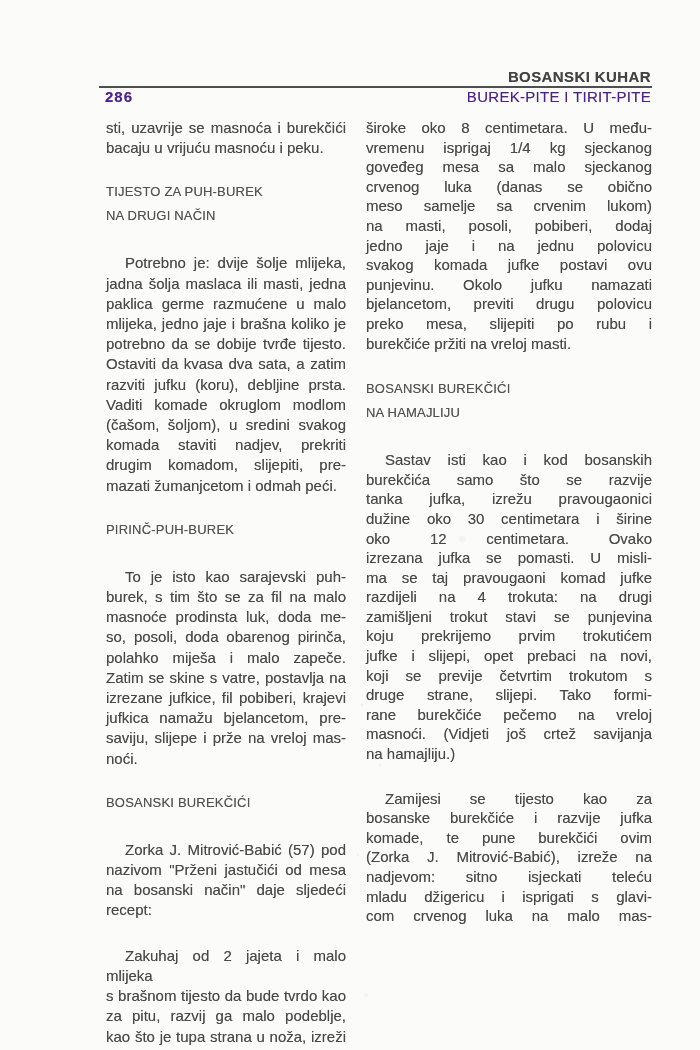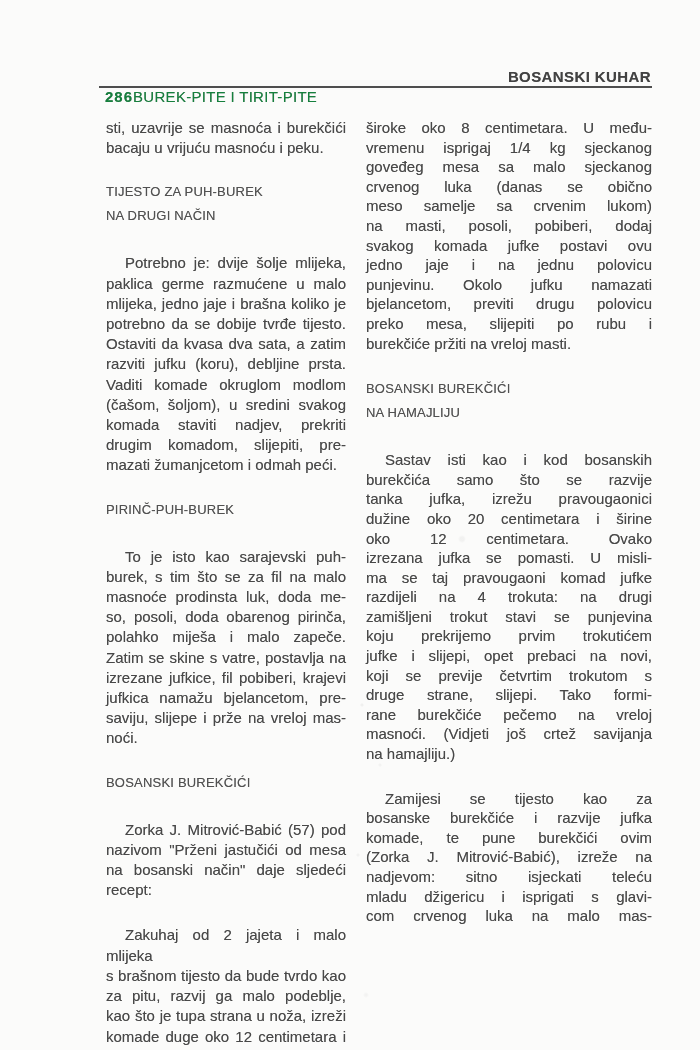--- a/index.html
+++ b/index.html
@@ -33,22 +33,22 @@
   .scan-text{ text-shadow:0 0 .4px rgba(72,72,72,.55); }
 
   
   .header{position:absolute;left:99px;top:69px;width:553px;}
   .book-title{
     text-align:right;font-weight:bold;font-size:15px;line-height:16px;
     letter-spacing:.4px;color:#424242;padding-right:1px;
   }
   .header-rule{border:0;border-top:2px solid #4e4e4e;margin:1px 0 0 0;}
   .header-row{
-    display:flex;justify-content:flex-start;align-items:baseline;
-    font-size:15px;line-height:16px;color:#15803d;margin-top:1px;
+    display:flex;justify-content:space-between;align-items:baseline;
+    font-size:15px;line-height:16px;color:#4c1d95;margin-top:1px;
   }
   .page-number{padding-left:6px;letter-spacing:1px;font-weight:600;}
   .chapter-title{letter-spacing:.3px;padding-right:1px;}
 
   
   .columns{position:absolute;left:106px;top:112px;width:546px;display:flex;}
   .col{display:block;}
   .col-left{width:240px;margin-right:20px;font-size:15px;line-height:20.2px;}
   .col-right{width:286px;font-size:15px;line-height:19.6px;}
 
@@ -85,20 +85,21 @@
         <div class="block para">
           <div class="line">sti, uzavrije se masnoća i burekčići</div>
           <div class="line ragged">bacaju u vrijuću masnoću i peku.</div>
         </div>
         <div class="block heading">
           <div class="hline">TIJESTO ZA PUH-BUREK</div>
           <div class="hline">NA DRUGI NAČIN</div>
         </div>
         <div class="block para">
           <div class="line first">Potrebno je: dvije šolje mlijeka,</div>
+          <div class="line">jadna šolja maslaca ili masti, jedna</div>
           <div class="line">paklica germe razmućene u malo</div>
           <div class="line">mlijeka, jedno jaje i brašna koliko je</div>
           <div class="line">potrebno da se dobije tvrđe tijesto.</div>
           <div class="line">Ostaviti da kvasa dva sata, a zatim</div>
           <div class="line">razviti jufku (koru), debljine prsta.</div>
           <div class="line">Vaditi komade okruglom modlom</div>
           <div class="line">(čašom, šoljom), u sredini svakog</div>
           <div class="line">komada staviti nadjev, prekriti</div>
           <div class="line">drugim komadom, slijepiti, pre-</div>
           <div class="line ragged">mazati žumanjcetom i odmah peći.</div>
@@ -136,36 +137,36 @@
         </div>
       </div>
     <div class="col col-right" id="col-right">
         <div class="block para">
           <div class="line">široke oko 8 centimetara. U među-</div>
           <div class="line">vremenu isprigaj 1/4 kg sjeckanog</div>
           <div class="line">goveđeg mesa sa malo sjeckanog</div>
           <div class="line">crvenog luka (danas se obično</div>
           <div class="line">meso samelje sa crvenim lukom)</div>
           <div class="line">na masti, posoli, pobiberi, dodaj</div>
+          <div class="line">jedno jaje i na jednu polovicu</div>
           <div class="line">svakog komada jufke postavi ovu</div>
-          <div class="line">jedno jaje i na jednu polovicu</div>
           <div class="line">punjevinu. Okolo jufku namazati</div>
           <div class="line">bjelancetom, previti drugu polovicu</div>
           <div class="line">preko mesa, slijepiti po rubu i</div>
           <div class="line ragged">burekčiće pržiti na vreloj masti.</div>
         </div>
         <div class="block heading">
           <div class="hline">BOSANSKI BUREKČIĆI</div>
           <div class="hline">NA HAMAJLIJU</div>
         </div>
         <div class="block para">
           <div class="line first">Sastav isti kao i kod bosanskih</div>
           <div class="line">burekčića samo što se razvije</div>
           <div class="line">tanka jufka, izrežu pravougaonici</div>
-          <div class="line">dužine oko 20 centimetara i širine</div>
+          <div class="line">dužine oko 30 centimetara i širine</div>
           <div class="line">oko 12 centimetara. Ovako</div>
           <div class="line">izrezana jufka se pomasti. U misli-</div>
           <div class="line">ma se taj pravougaoni komad jufke</div>
           <div class="line">razdijeli na 4 trokuta: na drugi</div>
           <div class="line">zamišljeni trokut stavi se punjevina</div>
           <div class="line">koju prekrijemo prvim trokutićem</div>
           <div class="line">jufke i slijepi, opet prebaci na novi,</div>
           <div class="line">koji se previje četvrtim trokutom s</div>
           <div class="line">druge strane, slijepi. Tako formi-</div>
           <div class="line">rane burekčiće pečemo na vreloj</div>

